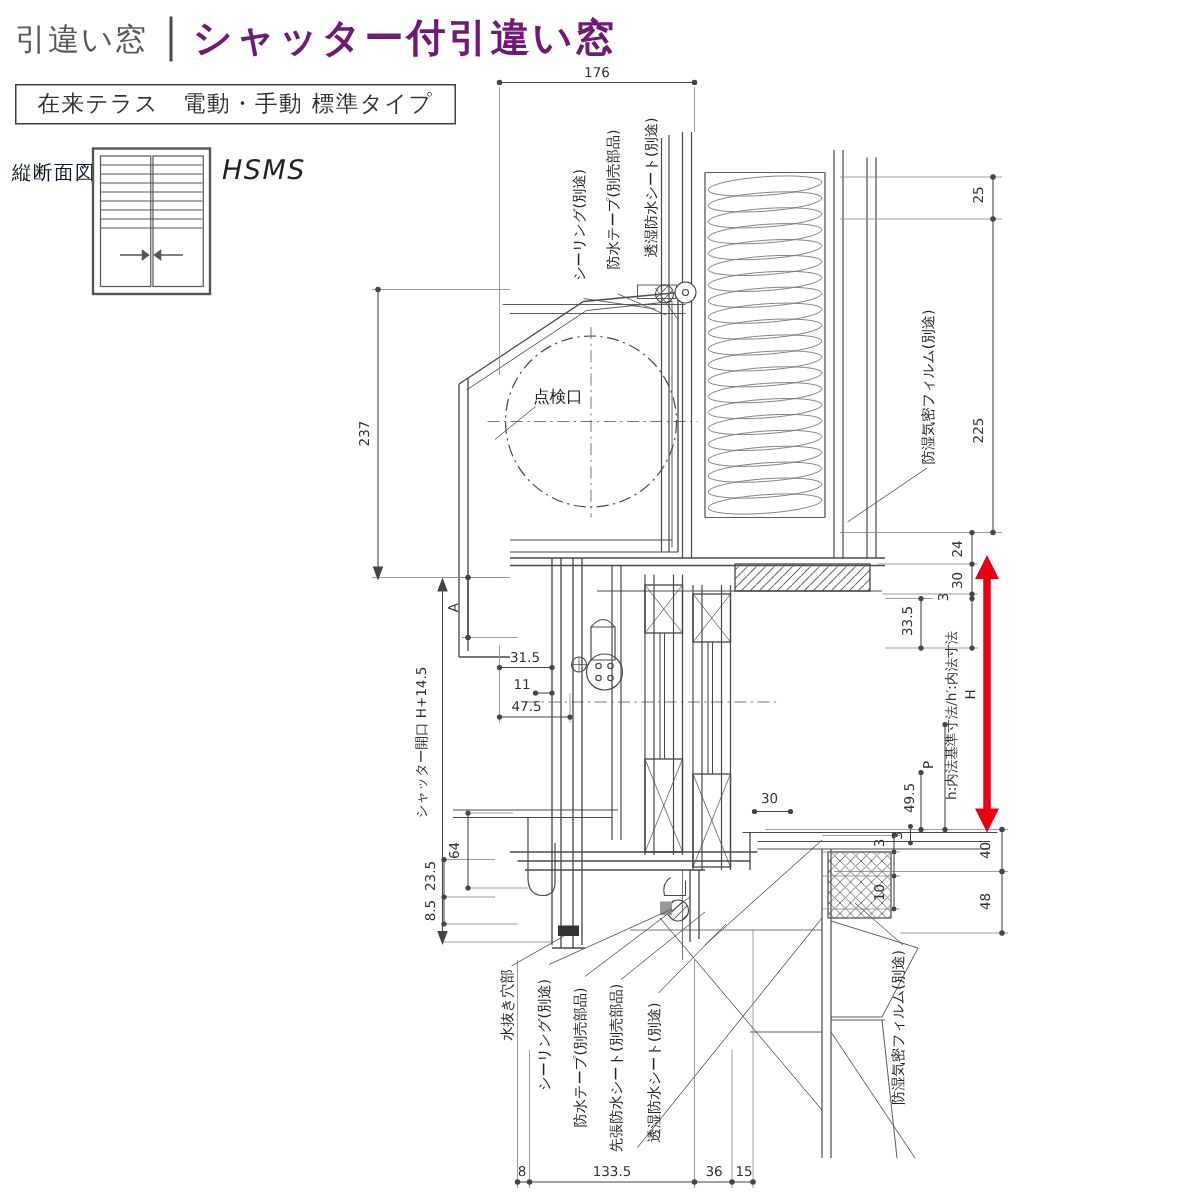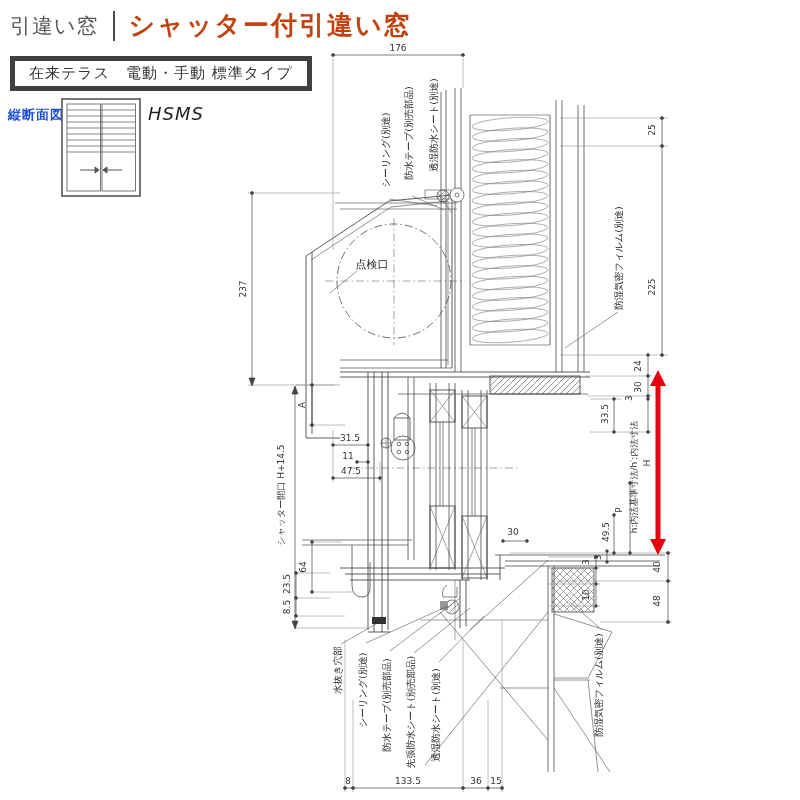--- a/index.html
+++ b/index.html
@@ -2,25 +2,25 @@
 <html><head>
 <meta charset="utf-8">
 <style>
   html,body{margin:0;padding:0;background:#fff;}
   #stage{position:relative;width:800px;height:800px;background:#ffffff;overflow:hidden;
          font-family:"DejaVu Sans","Liberation Sans",sans-serif;color:#333;}
   
   .hdr-row{position:absolute;top:8px;left:10px;display:flex;align-items:center;gap:14px;}
   .hdr-cat{font-size:21px;color:#595959;letter-spacing:1px;}
   .hdr-sep{width:2px;height:30px;background:#4a4a4a;}
-  .hdr-title{font-size:26px;font-weight:bold;color:#c2410c;letter-spacing:2px;}
+  .hdr-title{font-size:26px;font-weight:bold;color:#701a75;letter-spacing:2px;}
   .hdr-note{position:absolute;top:7px;right:8px;font-size:14px;color:#333;letter-spacing:1px;}
-  .type-box{position:absolute;top:56px;left:10px;border:5px solid #404040;padding:3px 14px;
+  .type-box{position:absolute;top:56px;left:10px;border:1px solid #404040;padding:3px 14px;
             font-size:15px;color:#333;letter-spacing:1px;background:#fff;}
-  .sec-lbl{position:absolute;top:106px;left:8px;font-size:13px;color:#1d4ed8;letter-spacing:1px;font-weight:bold;}
+  .sec-lbl{position:absolute;top:106px;left:8px;font-size:13px;color:#0f172a;letter-spacing:1px;}
   .model-lbl{position:absolute;top:103px;left:148px;font-size:18px;color:#222;letter-spacing:1px;font-style:italic;}
   svg{position:absolute;top:0;left:0;}
   svg text{font-family:"DejaVu Sans","Liberation Sans",sans-serif;}
   .dt{font-size:9px;fill:#333;}
   .lbl{font-size:9.5px;fill:#222;}
   .big{font-size:11px;fill:#222;}
 </style>
 </head>
 <body>
 

